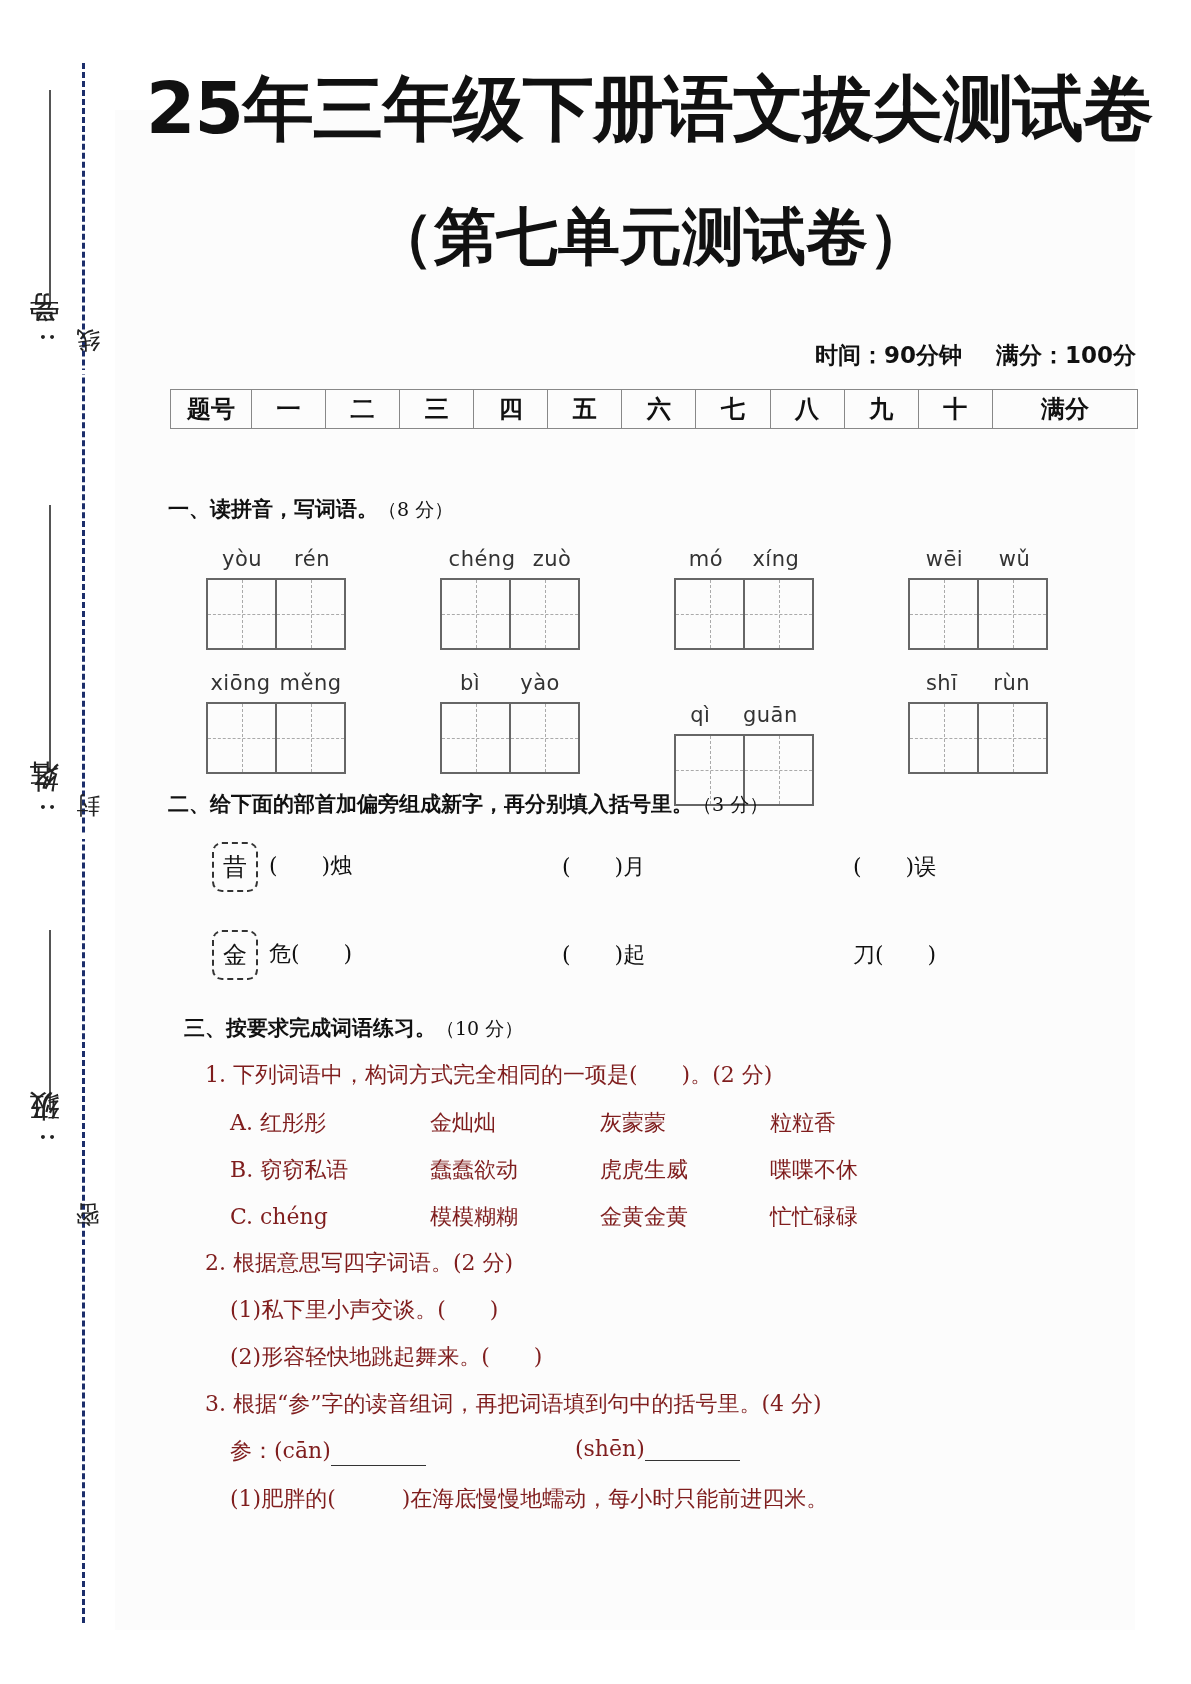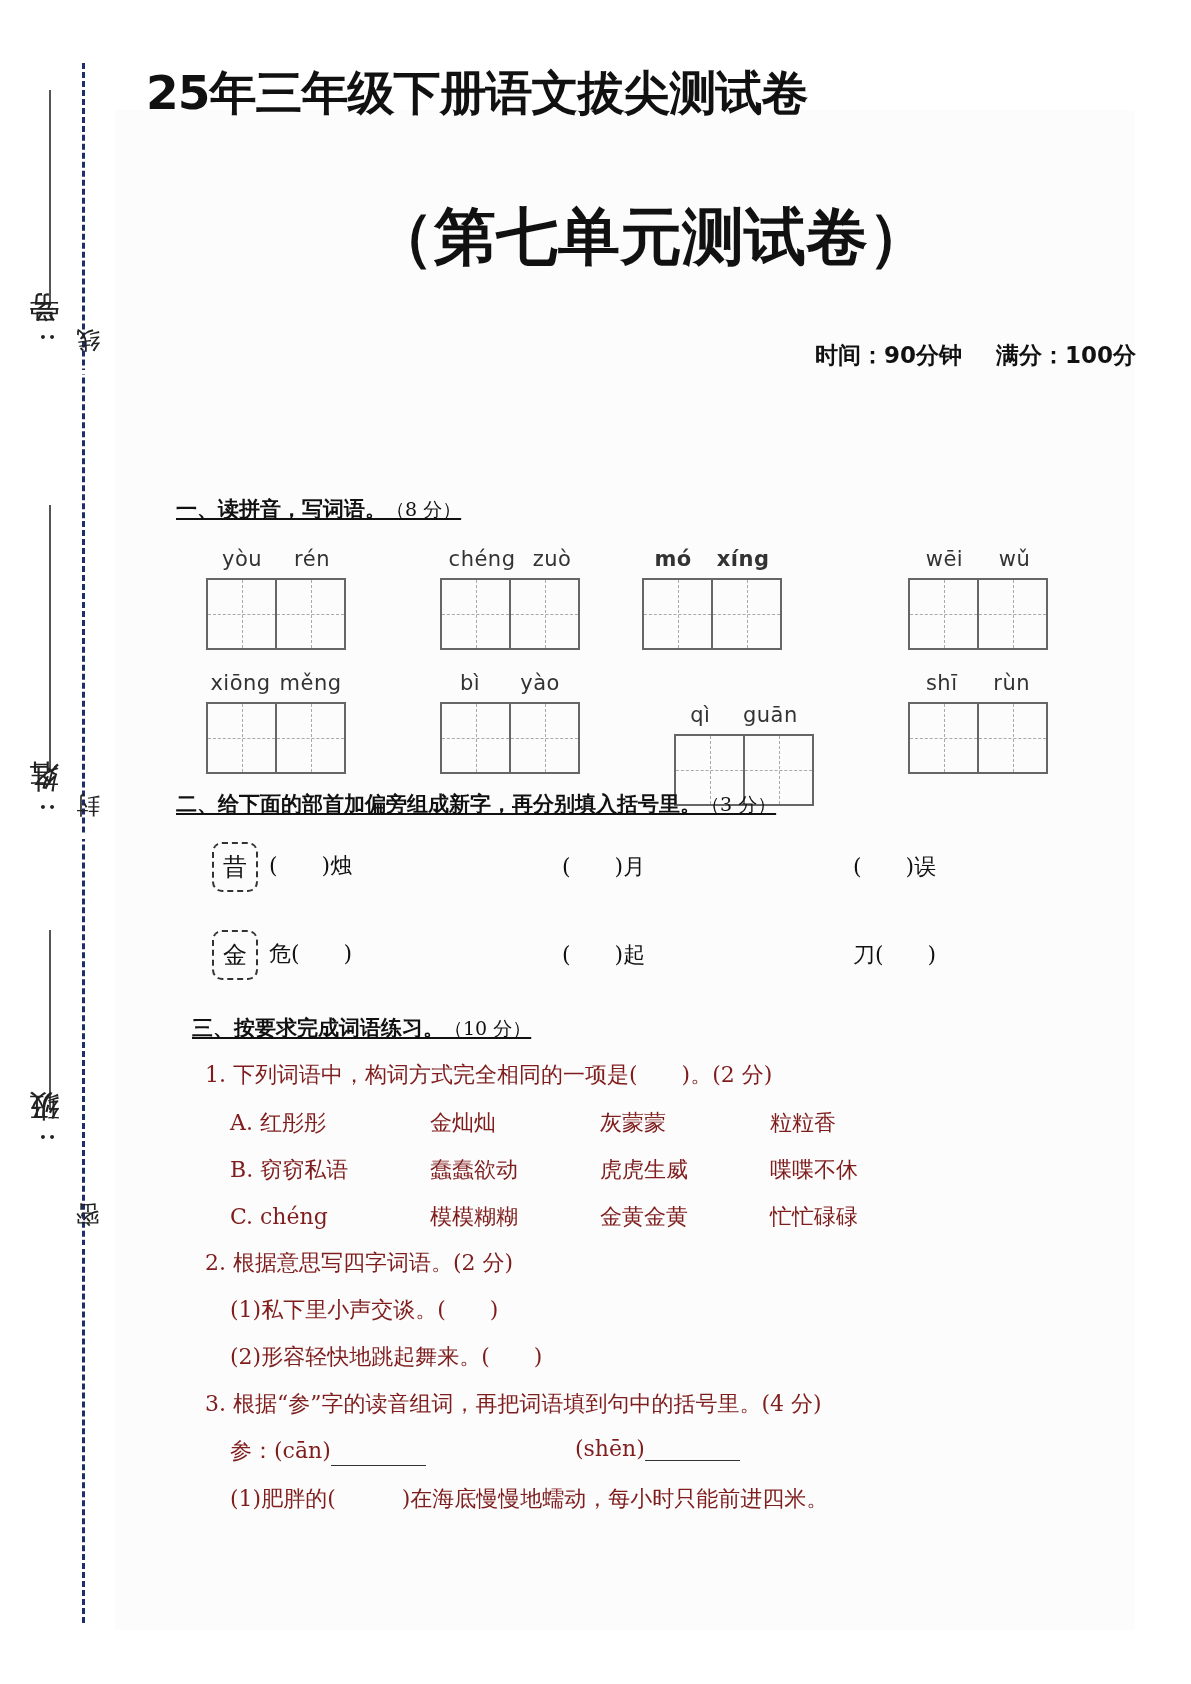--- a/index.html
+++ b/index.html
@@ -19,40 +19,40 @@
   .vert-label {
     position: absolute; writing-mode: vertical-rl; transform: rotate(180deg);
     font-family: "DejaVu Serif", "Liberation Serif", serif; font-size: 30px; color: #222; letter-spacing: 2px;
   }
   .vert-seal {
     position: absolute; left: 72px; writing-mode: vertical-rl; transform: rotate(180deg);
     font-family: "DejaVu Serif", serif; font-size: 24px; color: #222; background: #fff; padding: 2px 0;
   }
   
   .title {
-    position: absolute; left: 146px; top: 62px; font-size: 47px; font-weight: bold; letter-spacing: -1px; white-space: nowrap;
+    position: absolute; left: 146px; top: 62px; font-size: 71px; font-weight: bold; letter-spacing: -1px; white-space: nowrap;
   }
   .subtitle {
     position: absolute; left: 372px; top: 195px; font-size: 62px; font-weight: bold; white-space: nowrap;
   }
   .meta {
     position: absolute; right: 55px; top: 340px; font-size: 23px; font-weight: bold; white-space: nowrap;
   }
   .meta span { margin-left: 26px; }
   
   table.score {
     position: absolute; left: 170px; top: 389px; border-collapse: collapse; width: 968px;
   }
   table.score td {
     border: 1.5px solid #888; height: 38px; text-align: center; font-size: 24px; font-weight: bold; padding: 0;
   }
   table.score td.rowhead { width: 80px; }
   
   .sec {
-    position: absolute; left: 176px; font-size: 21px; font-weight: bold; white-space: nowrap; text-decoration: underline;
+    position: absolute; left: 168px; font-size: 21px; font-weight: bold; white-space: nowrap;
   }
   .sec .pts { font-weight: normal; font-family: "DejaVu Serif", serif; font-size: 19px; }
   
   .pygroup { position: absolute; width: 140px; }
   .pygroup .pinyin {
     display: flex; justify-content: space-around; font-size: 21px; color: #333; height: 30px; line-height: 30px; letter-spacing: 0.5px;
   }
   .pygroup .boxes { display: flex; border: 2px solid #666; width: 136px; height: 68px; margin-top: 4px; }
   .tian {
     flex: 1; position: relative; border-right: 2px solid #666;
@@ -98,20 +98,34 @@
 
 <div class="title">25年三年级下册语文拔尖测试卷</div>
 <div class="subtitle">（第七单元测试卷）</div>
 <div class="meta">
   <span>时间：90分钟</span>
   <span>满分：100分</span>
 </div>
 
 <table class="score">
   <tbody>
+      <tr>
+    <td class="rowhead">题号</td>
+    <td>一</td>
+    <td>二</td>
+    <td>三</td>
+    <td>四</td>
+    <td>五</td>
+    <td>六</td>
+    <td>七</td>
+    <td>八</td>
+    <td>九</td>
+    <td>十</td>
+    <td>满分</td>
+  </tr>
 </tbody>
   </table>
 
 <div class="sec" style="top:495px;">
   <span>一、读拼音，写词语。</span><span class="pts">（8 分）</span>
 </div>
 
 <div class="pygroup" style="left:206px;top:544px;">
   <div class="pinyin">
       <span>yòu</span>
@@ -125,21 +139,21 @@
 <div class="pygroup" style="left:440px;top:544px;">
   <div class="pinyin">
       <span>chéng</span>
       <span>zuò</span>
     </div>
   <div class="boxes">
       <div class="tian"></div>
       <div class="tian"></div>
     </div>
 </div>
-<div class="pygroup" style="left:642px;top:544px;font-weight:bold;">
+<div class="pygroup" style="left:674px;top:544px;">
   <div class="pinyin">
       <span>mó</span>
       <span>xíng</span>
     </div>
   <div class="boxes">
       <div class="tian"></div>
       <div class="tian"></div>
     </div>
 </div>
 <div class="pygroup" style="left:908px;top:544px;">

